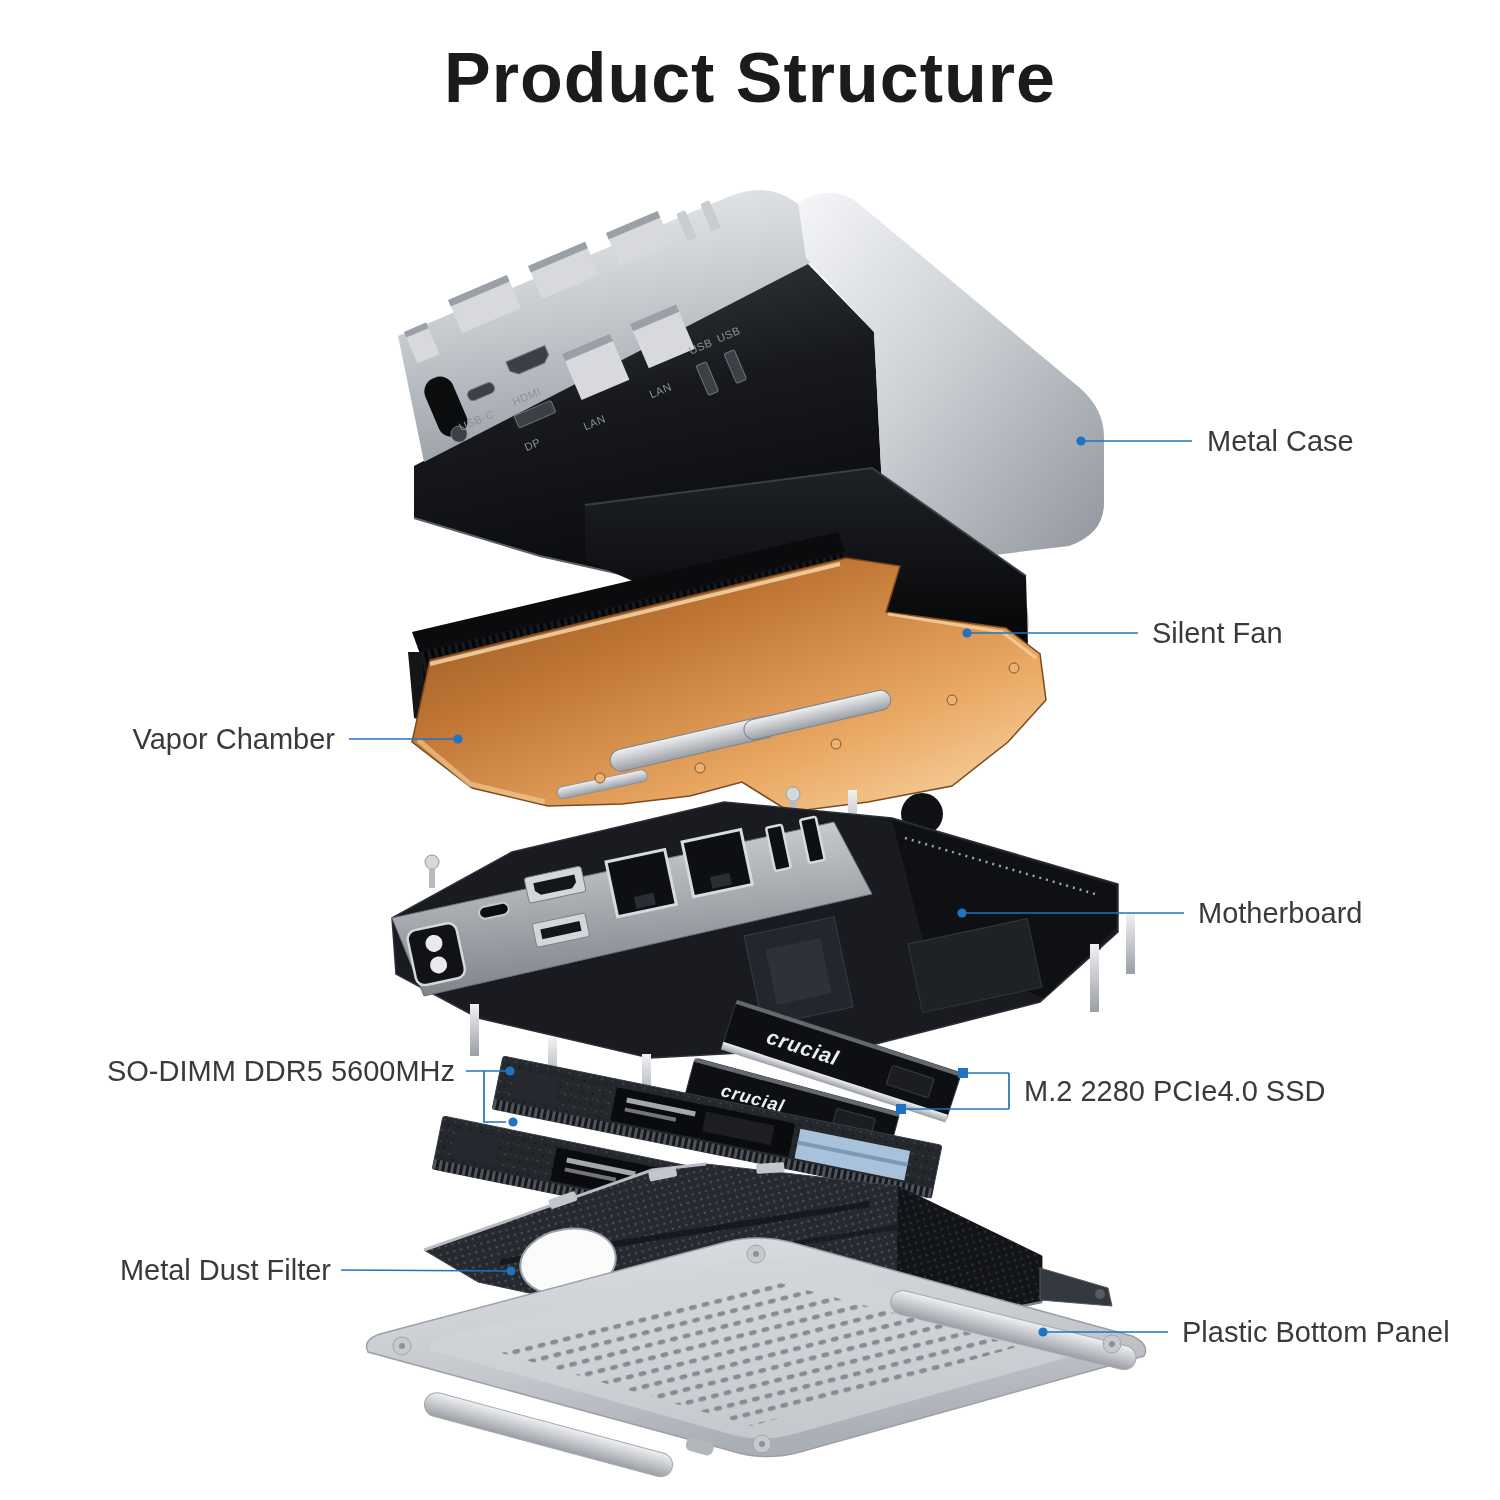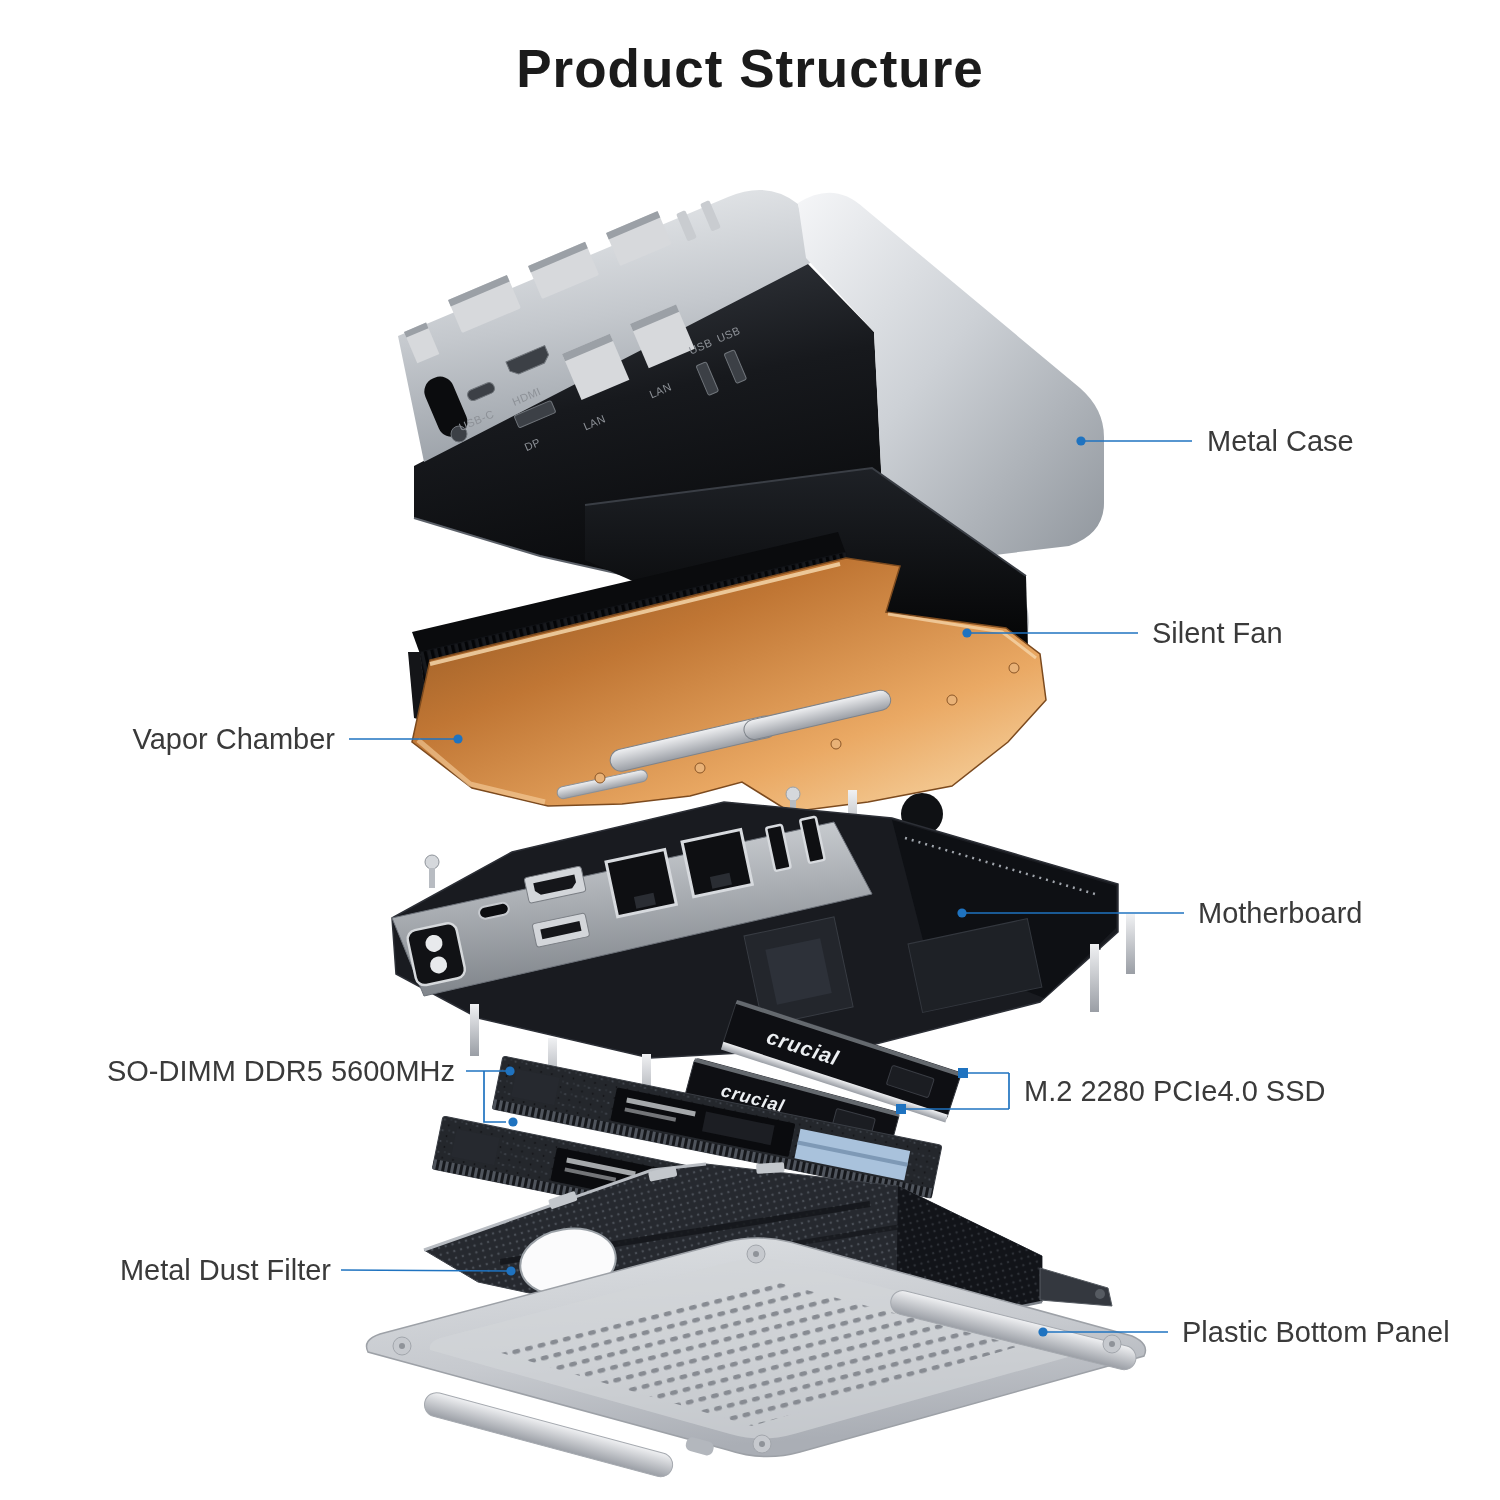--- a/index.html
+++ b/index.html
@@ -1,19 +1,19 @@
 <!DOCTYPE html>
 <html><head>
 <meta charset="utf-8">
 <style>
   html,body{margin:0;padding:0;background:#ffffff;}
   .stage{position:relative;width:1500px;height:1500px;background:#fff;overflow:hidden;
          font-family:"Liberation Sans", sans-serif;}
   .page-title{position:absolute;top:38px;left:0;width:1500px;margin:0;text-align:center;
-              font-size:53px;font-weight:700;letter-spacing:1px;color:#1b1b1b;z-index:2;}
+              font-size:70px;font-weight:700;letter-spacing:1px;color:#1b1b1b;z-index:2;}
   svg.scene{position:absolute;left:0;top:0;z-index:1;}
   .cl line, .cl polyline{stroke:#1f73c0;stroke-width:1.7;fill:none;}
   .cl circle{fill:#1f73c0;}
   .cl rect.m{fill:#1f73c0;}
   .cl text{font-size:29px;fill:#3a3a3a;}
   .cl text.end{text-anchor:end;}
   .engrave{font-size:11px;fill:#8d9197;text-anchor:middle;letter-spacing:.5px;}
   .brand{font-size:21px;font-style:italic;font-weight:700;fill:#eceff2;letter-spacing:1px;}
 </style>
 </head>

